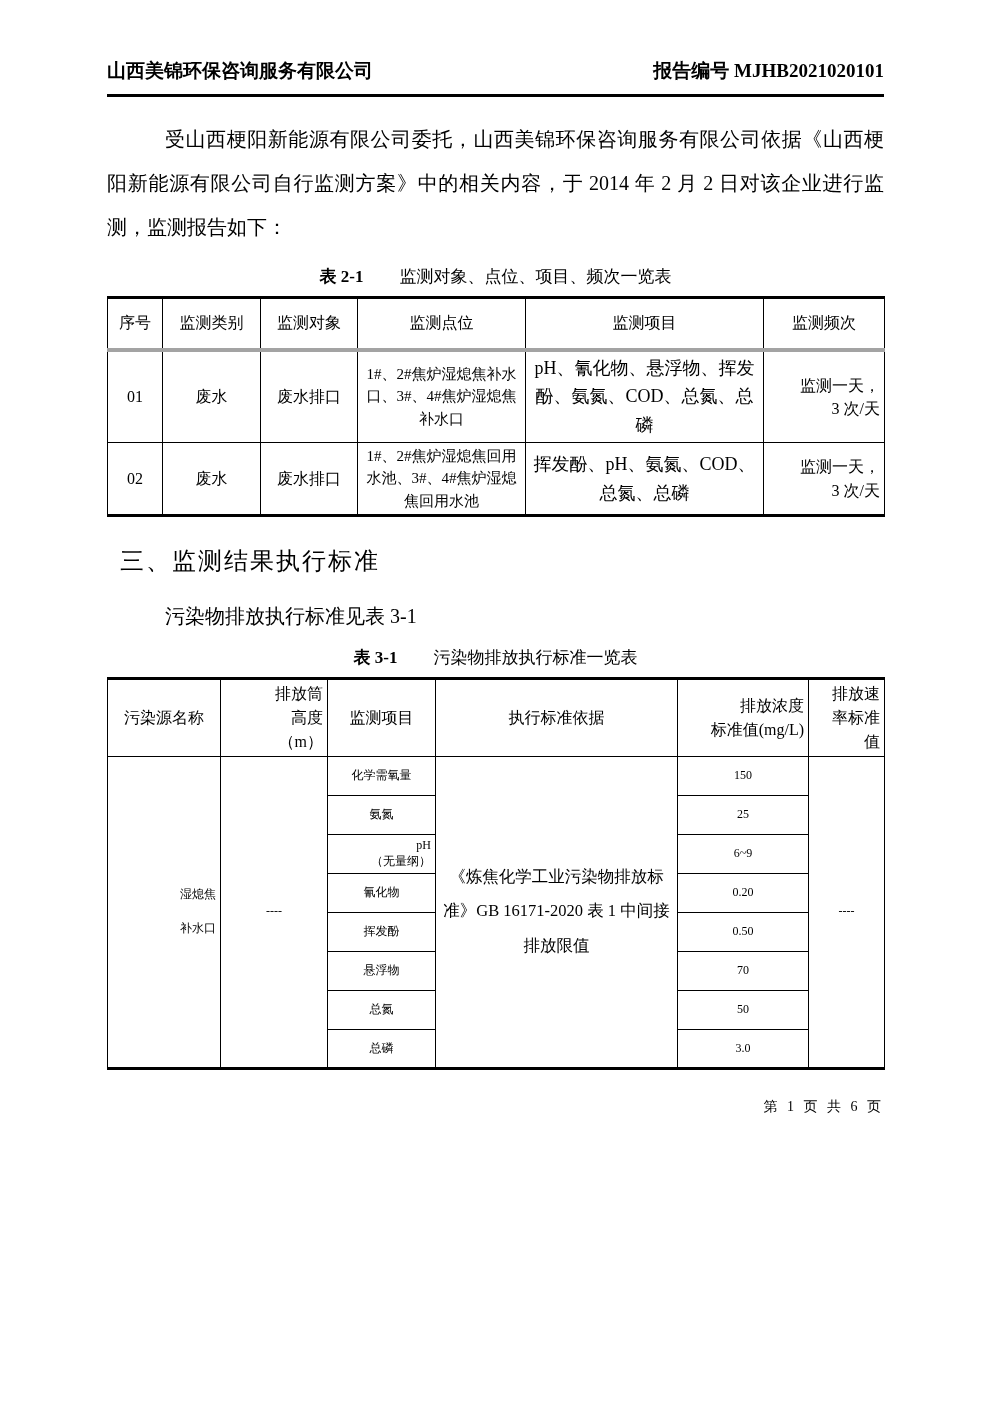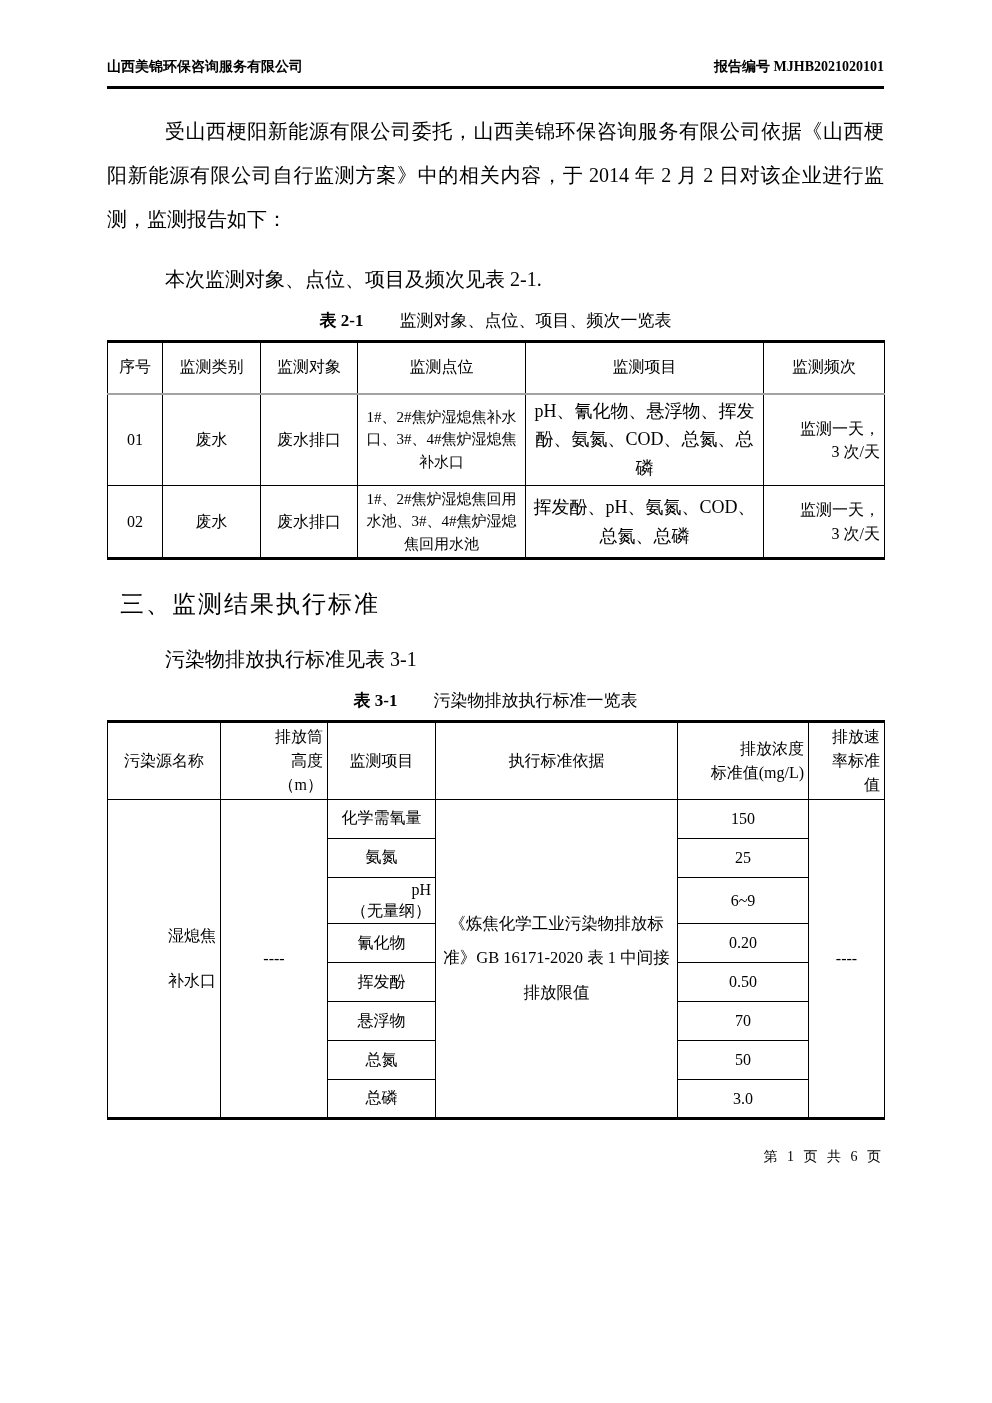--- a/index.html
+++ b/index.html
@@ -4,63 +4,62 @@
 <style>
   html,body{margin:0;padding:0;background:#888;}
   .page{
     width:992px;height:1403px;background:#ffffff;color:#000;
     box-sizing:border-box;padding:58px 108px 0 107px;
     font-family:"Liberation Serif","DejaVu Serif",serif;
     position:relative;overflow:hidden;margin:0 auto;
   }
   
   .hdr{display:flex;justify-content:space-between;align-items:flex-end;
-       font-size:14px;font-weight:bold;padding-bottom:10px;border-bottom:3px solid #000;}
+       font-size:19px;font-weight:bold;padding-bottom:10px;border-bottom:3px solid #000;}
   
   .sec-title{font-size:24px;font-weight:500;margin:28px 0 0 13px;line-height:1.35;letter-spacing:2px;}
   
   .para{font-size:20px;line-height:44px;text-align:justify;text-indent:58px;margin:20px 0 0 0;}
   .lead{font-size:20px;margin:24px 0 0 58px;line-height:1.4;}
   
   .caption{margin-top:16px;text-align:center;font-size:17px;}
   .caption .lbl{font-weight:bold;margin-right:36px;}
   
   table{border-collapse:collapse;table-layout:fixed;width:777px;margin-top:8px;
         border:1px solid #000;border-top:3px solid #000;border-bottom:3px solid #000;}
   th,td{border:1px solid #000;text-align:center;vertical-align:middle;
         font-weight:normal;padding:2px 4px;box-sizing:border-box;}
   
-  .t21 th{height:52px;font-size:16px;border-bottom:2px solid #a3a3a3;}
+  .t21 th{height:52px;font-size:16px;border-bottom:4px solid #a3a3a3;}
   .t21 td{font-size:16px;line-height:1.45;}
   .t21 tr.r1 td{height:68px;}
   .t21 tr.r2 td{height:66px;}
   .t21 td.loc{font-size:15px;line-height:1.5;padding:2px 2px;}
   .t21 td.items{font-size:18px;line-height:1.6;}
   
   .t31 th{height:78px;font-size:16px;line-height:1.5;}
-  .t31 td{font-size:16px;height:39px;}
+  .t31 td{font-size:12px;height:39px;}
   .t31 td.std{font-size:16.5px;line-height:2.1;padding:2px 6px;}
   .t31 td.src{line-height:2.8;}
   .pre{white-space:pre-line;text-align:right;}
   
   .footer{margin-top:28px;text-align:right;font-size:14px;letter-spacing:3px;}
 </style>
 </head>
 <body>
 
 <div class="page">
 
   <div class="hdr">
     <span>山西美锦环保咨询服务有限公司</span>
     <span>报告编号 MJHB2021020101</span>
   </div>
 
   <p class="para">受山西梗阳新能源有限公司委托，山西美锦环保咨询服务有限公司依据《山西梗阳新能源有限公司自行监测方案》中的相关内容，于 2014 年 2 月 2 日对该企业进行监测，监测报告如下：</p>
 
-  <p class="lead">本次监测对象、点位、项目及频次见表 2-1.</p>
   <div class="caption">
     <span class="lbl">表 2-1</span><span>监测对象、点位、项目、频次一览表</span>
   </div>
 
   <table class="t21">
     <colgroup>
       <col style="width:55px">
         <col style="width:98px">
         <col style="width:97px">
       <col style="width:168px">

